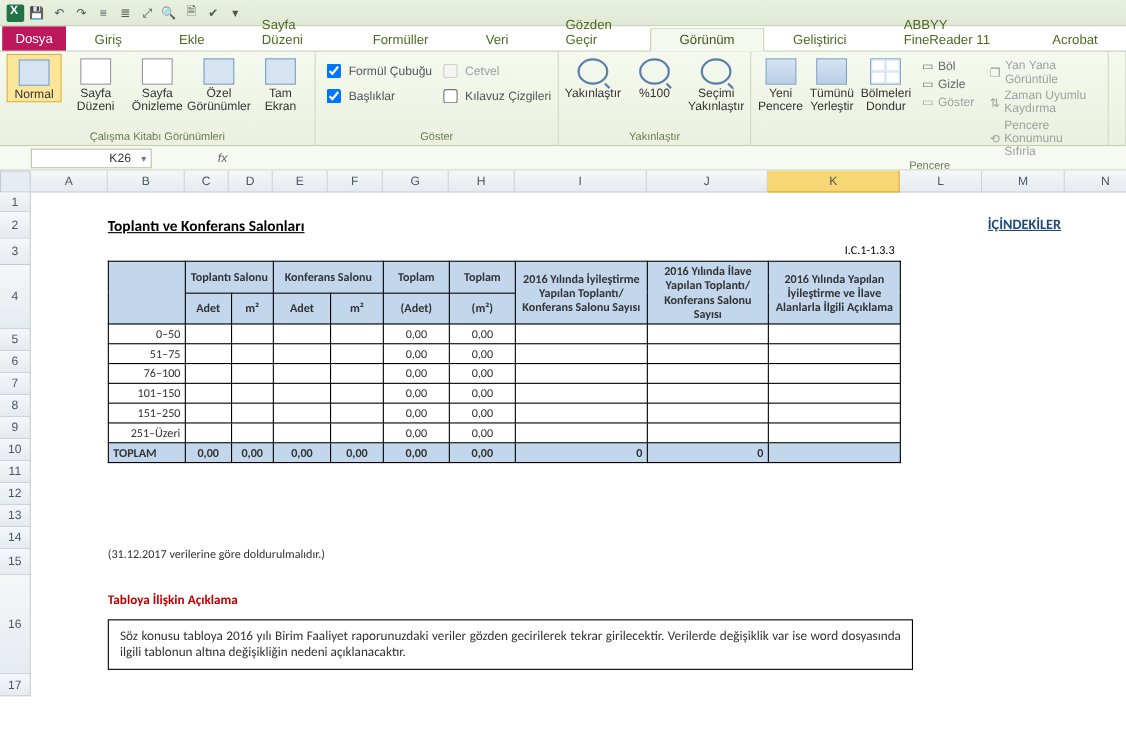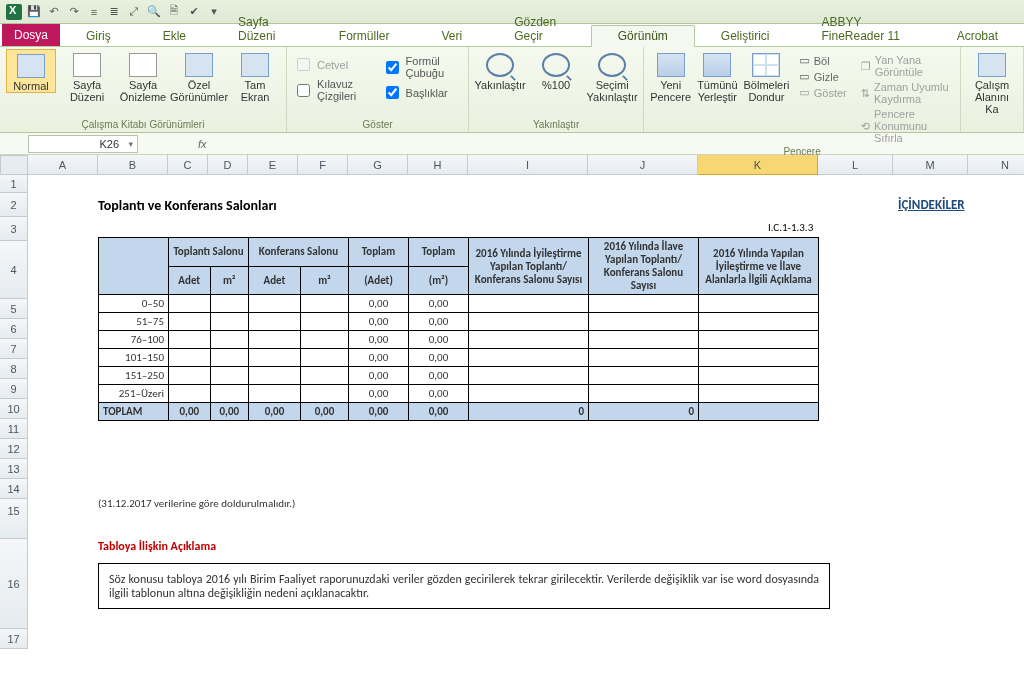--- a/index.html
+++ b/index.html
@@ -135,38 +135,38 @@
         <span>Tam Ekran</span>
       </div>
     </div>
     <div class="group-label">Çalışma Kitabı Görünümleri</div>
   </div>
 
   <div class="group">
     <div class="group-body">
       <div class="chkcol">
         <label>
+            <input type="checkbox" checked="" style=""> 
+            <span>Formül Çubuğu</span>
+          </label>
+        <label>
+            <input type="checkbox" checked="" style=""> 
+            <span>Başlıklar</span>
+          </label>
+      </div>
+      <div class="chkcol">
+        <label>
             <input type="checkbox" disabled="" style=""> 
             <span class="disabled">Cetvel</span>
           </label>
         <label>
             <input type="checkbox" style=""> 
             <span>Kılavuz Çizgileri</span>
           </label>
       </div>
-      <div class="chkcol">
-        <label>
-            <input type="checkbox" checked="" style=""> 
-            <span>Formül Çubuğu</span>
-          </label>
-        <label>
-            <input type="checkbox" checked="" style=""> 
-            <span>Başlıklar</span>
-          </label>
-      </div>
     </div>
     <div class="group-label">Göster</div>
   </div>
 
   <div class="group">
     <div class="group-body">
       <div class="big-btn">
         <div class="bi ico-mag"></div>
         <span>Yakınlaştır</span>
       </div>
@@ -209,26 +209,20 @@
       <div class="small-btn-row">
         <div class="small-btn disabled">❐ <span>Yan Yana Görüntüle</span></div>
         <div class="small-btn disabled">⇅ <span>Zaman Uyumlu Kaydırma</span></div>
         <div class="small-btn disabled">⟲ <span>Pencere Konumunu Sıfırla</span></div>
       </div>
     </div>
     <div class="group-label">Pencere</div>
   </div>
 
   <div class="group">
-    <div class="group-body">
-      <div class="big-btn">
-        <div class="bi ico-square"></div>
-        <span>Çalışm Alanını Ka</span>
-      </div>
-    </div>
     <div class="group-label">&nbsp;</div>
   </div>
 </div>
 
 <div class="fbar">
   <div class="namebox">
       <span>K26</span>
     </div>
   <div class="fxlabel">
       <span>fx</span>
@@ -262,28 +256,28 @@
       <div class="row-h" style="height: 20px; line-height: 20px;">5</div>
       <div class="row-h" style="height: 20px; line-height: 20px;">6</div>
       <div class="row-h" style="height: 20px; line-height: 20px;">7</div>
       <div class="row-h" style="height: 20px; line-height: 20px;">8</div>
       <div class="row-h" style="height: 20px; line-height: 20px;">9</div>
       <div class="row-h" style="height: 20px; line-height: 20px;">10</div>
       <div class="row-h" style="height: 20px; line-height: 20px;">11</div>
       <div class="row-h" style="height: 20px; line-height: 20px;">12</div>
       <div class="row-h" style="height: 20px; line-height: 20px;">13</div>
       <div class="row-h" style="height: 20px; line-height: 20px;">14</div>
-      <div class="row-h" style="height: 40px; line-height: 24px;">15</div>
+      <div class="row-h" style="height: 24px; line-height: 24px;">15</div>
       <div class="row-h" style="height: 90px; line-height: 90px;">16</div>
       <div class="row-h" style="height: 20px; line-height: 20px;">17</div>
     </div>
 
   <div class="content" style="width:990px;">
 
-    <div class="title-toplanti" style="left:70px; top:22px; position:absolute;">Toplantı ve Konferans Salonları</div>
+    <div class="title-toplanti" style="left:70px; top:22px; position:absolute;text-decoration:underline;">Toplantı ve Konferans Salonları</div>
     <div class="ref-code" style="position:absolute; left:740px; top:46px;">I.C.1-1.3.3</div>
     <div class="link-icind" style="position:absolute; left:870px; top:22px;">İÇİNDEKİLER</div>
 
     <table class="data" style="position:absolute; left:70px; top:62px;">
       <tbody>
           <tr>
         <th rowspan="2" style="width:70px;"></th>
         <th colspan="2" style="width:80px;">Toplantı Salonu</th>
         <th colspan="2" style="width:100px;margin-left:36px;">Konferans Salonu</th>
         <th rowspan="1" style="width:60px;">Toplam</th>

